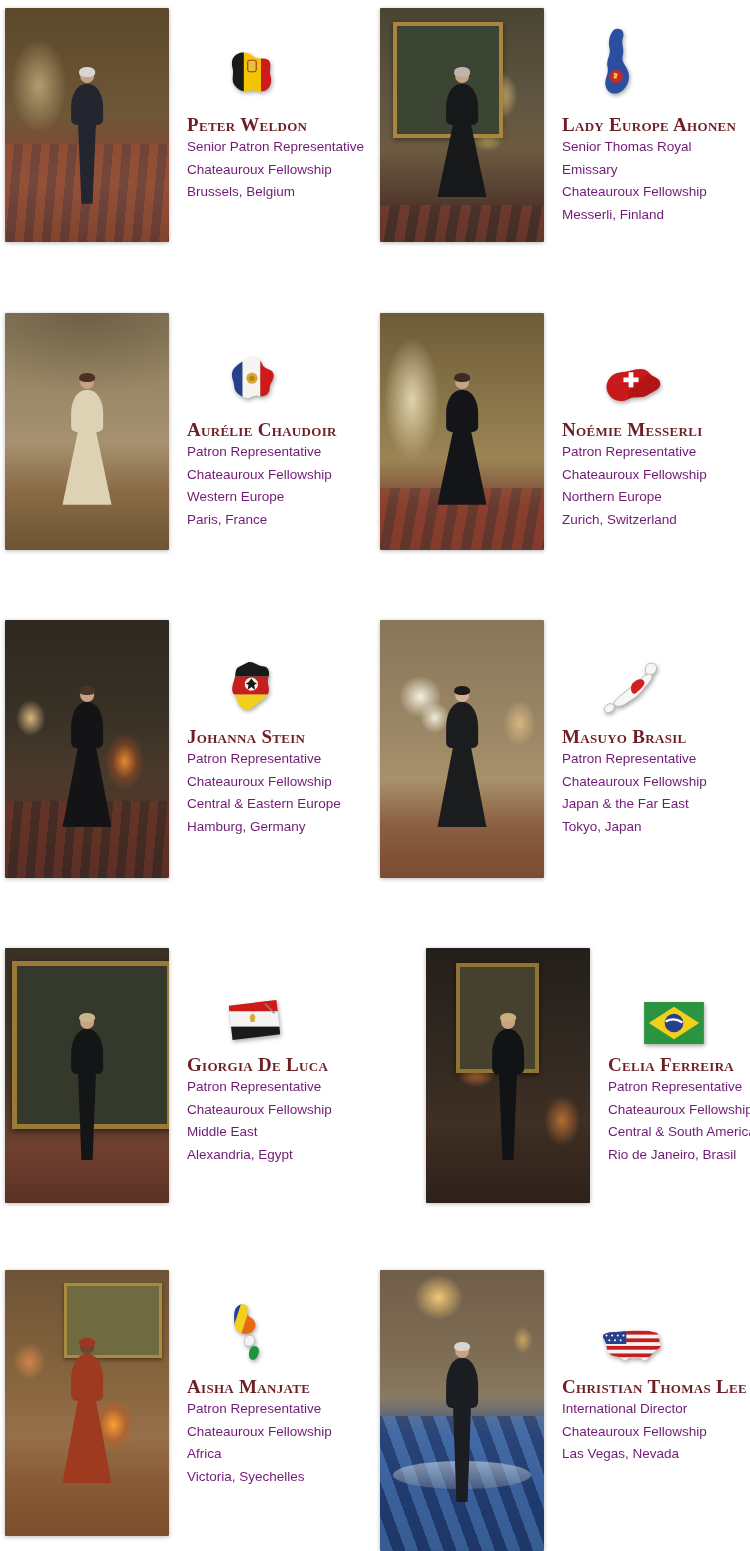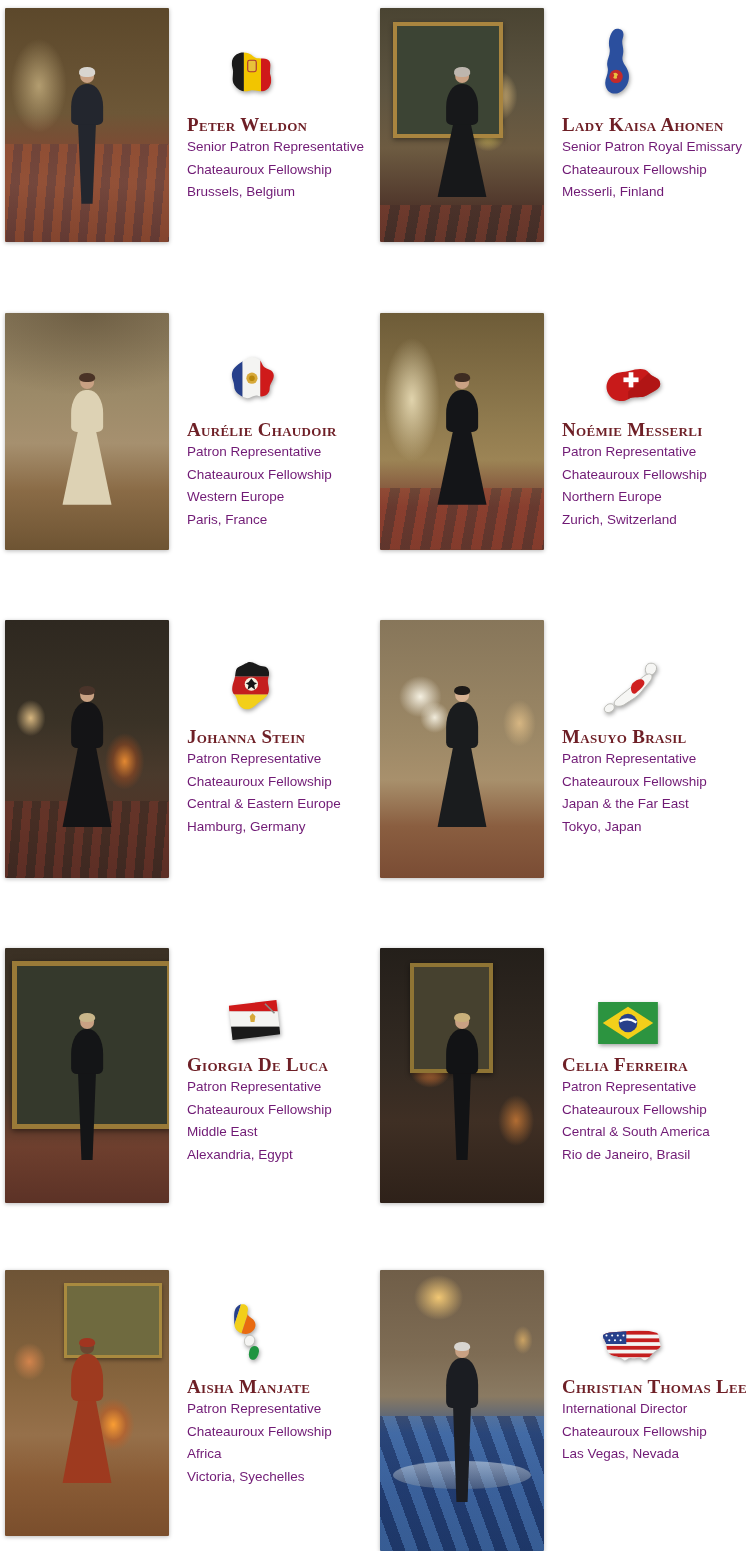--- a/index.html
+++ b/index.html
@@ -2,21 +2,21 @@
 <html><head>
 <meta charset="utf-8">
 <style>
   html,body{margin:0;padding:0;background:#ffffff;}
   body{width:750px;font-family:"Liberation Sans",sans-serif;color:#1f1f1f;padding-top:8px;}
   .grid{width:725px;}
   .row{display:flex;}
   .row.r1{margin-bottom:71px;}
   .row.r2{margin-bottom:70px;}
   .row.r3{margin-bottom:70px;}
-  .row.r4{margin-bottom:67px;}
+  .row.r4{margin-bottom:67px;gap:46px;}
   .row.r5{margin-bottom:0;}
   .card{width:375px;display:flex;align-items:flex-start;}
   .art{width:164px;margin-left:5px;position:relative;overflow:hidden;border-radius:1px;
        box-shadow:0 1px 4px rgba(0,0,0,.28);flex:0 0 auto;background-size:cover;}
   .r1 .art{height:234px}.r2 .art{height:237px}.r3 .art{height:258px}.r4 .art{height:255px}.r5 .art{height:266px}
   .art.a10{height:281px}
   .info{margin-left:18px;width:188px;padding-top:10px;}
   .flag-wrap{height:86px;display:flex;align-items:flex-end;padding-left:36px;margin-bottom:10px;}
   .flag-svg{filter:drop-shadow(1px 2px 2px rgba(0,0,0,.35));}
   .member-name{font-family:"Liberation Serif",serif;font-variant:small-caps;font-weight:700;
@@ -256,23 +256,23 @@
             <div class="torso"></div>
             <div class="lower"></div>
       </div>
     </div>
     <div class="info">
       <div class="flag-wrap">
         <svg class="flag-svg" width="40" height="78">
               <use class="flag-use" href="#flag-finland"></use>
             </svg>
       </div>
-      <div class="member-name">Lady Kaisa Ahonen</div>
-      <div class="lines">
-            <div class="line">Senior Patron Royal Emissary</div>
+      <div class="member-name">Lady Europe Ahonen</div>
+      <div class="lines">
+            <div class="line">Senior Thomas Royal Emissary</div>
             <div class="line">Chateauroux Fellowship</div>
             <div class="line">Messerli, Finland</div>
           </div>
     </div>
   </div>
 </div>
     <div class="row r2">
   <div class="card">
     <div class="art a3">
       <div class="fig dress" style="--attire: #ddd2b4; --hair: #4a3326; --skin: #c9a183;">

